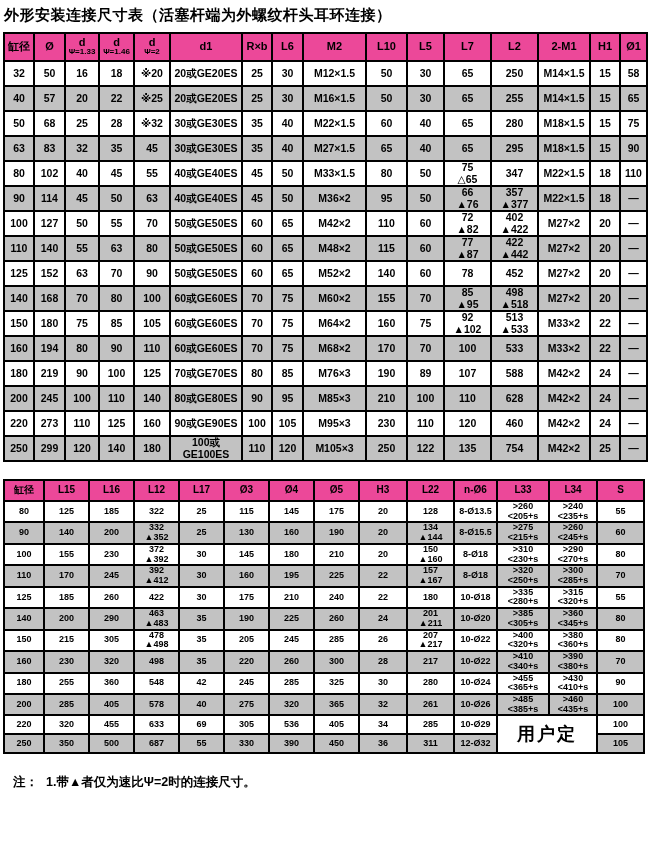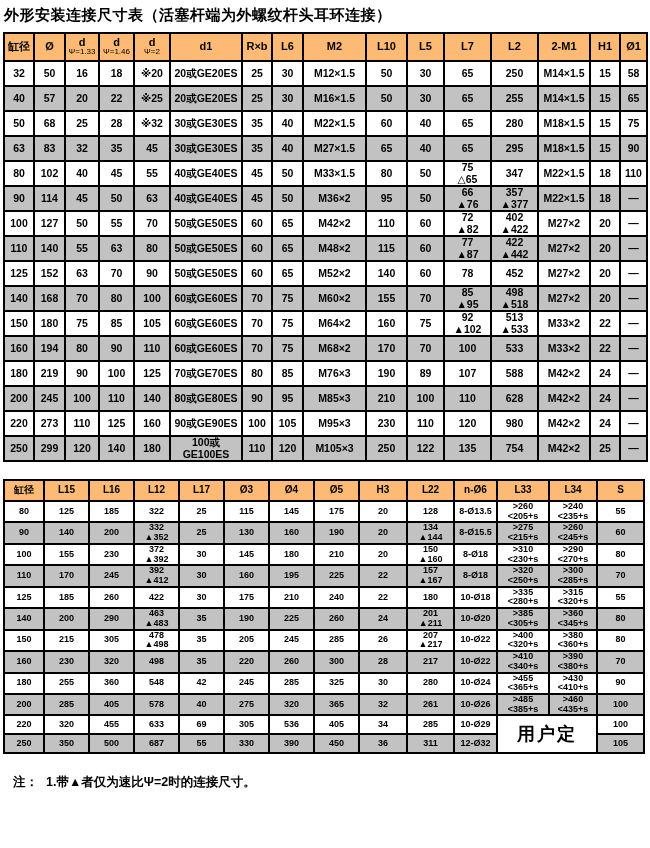--- a/index.html
+++ b/index.html
@@ -18,34 +18,34 @@
     border-collapse:collapse; table-layout:fixed;
     border:2px solid #000;
   }
   th, td {
     border:2px solid #000;
     text-align:center; vertical-align:middle;
     padding:0 1px; overflow:hidden;
     white-space:pre-line; line-height:1.08;
     font-weight:bold;
   }
-  thead th { background:#fdba74; }
+  thead th { background:#ec4899; }
   tbody tr:nth-child(even) { background:#c2c2c2; }
   tbody tr:nth-child(odd)  { background:#fff; }
 
   table.t1 { width:643px; font-size:10.5px; }
   table.t1 thead th { height:28px; font-size:11px; }
   table.t1 tbody td { height:25px; }
 
   table.t2 { width:640px; font-size:9px; margin-top:17px; }
   table.t2 thead th { height:21px; font-size:10px; }
   table.t2 tbody td { height:19px; }
   table.t2 td.merged { background:#fff; font-size:18px; letter-spacing:2px; }
 
-  th .sub { font-size:8px; font-weight:normal; display:block; margin-top:-1px; }
+  th .sub { font-size:8px; font-weight:bold; display:block; margin-top:-1px; }
 
   .notes { margin:20px 0 0 10px; font-size:12.5px; font-weight:bold; }
   .note-row { display:flex; margin-bottom:8px; }
   .note-row .note-label { flex:0 0 33px; }
   .note-row.indent { padding-left:33px; }
 </style>
 </head>
 <body>
 
 <div class="page">
@@ -360,21 +360,21 @@
           <td>110</td>
           <td>125</td>
           <td>160</td>
           <td>90或GE90ES</td>
           <td>100</td>
           <td>105</td>
           <td>M95×3</td>
           <td>230</td>
           <td>110</td>
           <td>120</td>
-          <td>980</td>
+          <td>460</td>
           <td>M42×2</td>
           <td>24</td>
           <td>—</td>
         </tr>
         <tr>
           <td>250</td>
           <td>299</td>
           <td>120</td>
           <td>140</td>
           <td>180</td>

